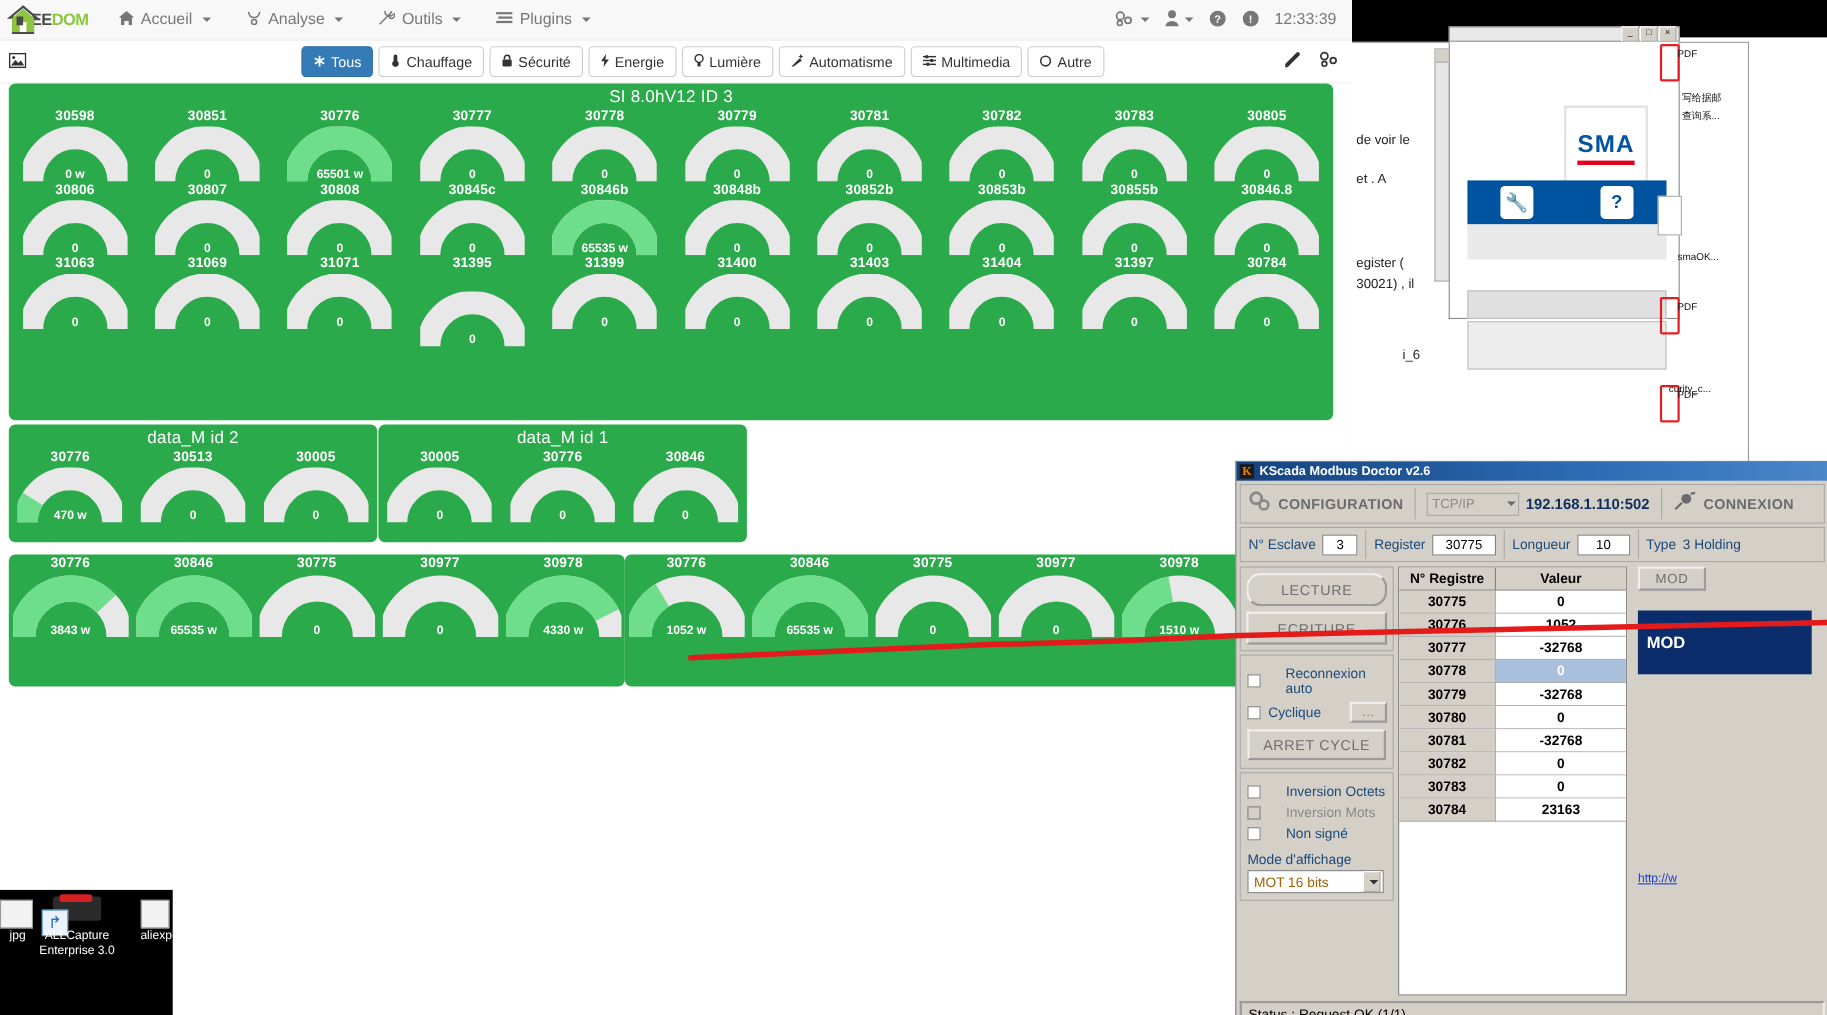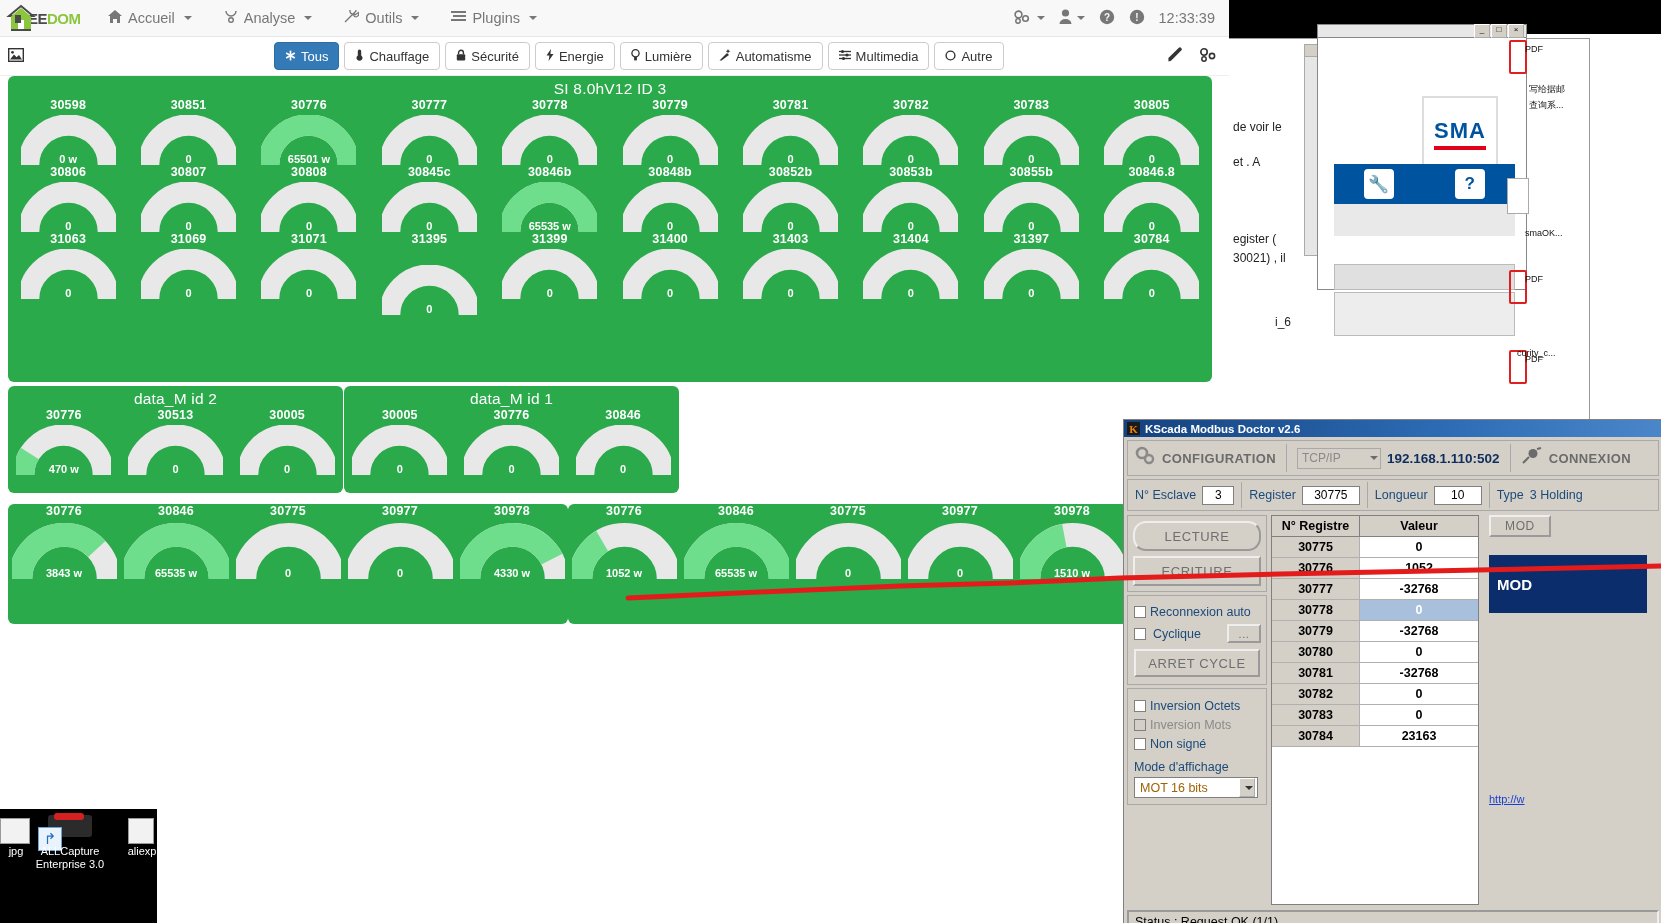--- a/index.html
+++ b/index.html
@@ -70,21 +70,21 @@
   .md-cfg{height:36px;display:flex;align-items:center;gap:6px;padding:0 6px;box-sizing:border-box;}
   .md-cfg-lbl{color:#6b6b6b;font-size:13px;font-weight:bold;letter-spacing:.4px;}
   .md-sel{background:#d4d0c8;border:1px solid #a9a9a9;height:21px;width:84px;display:flex;align-items:center;
       justify-content:space-between;padding:0 2px 0 4px;color:#8a8a8a;font-size:12px;box-sizing:border-box;}
   .md-ip{color:#0f2d5c;font-weight:bold;font-size:13.5px;}
   .md-field-lbl{color:#1b4a7a;font-size:12.5px;}
   .md-input{background:#fff;border:1px solid #808080;height:19px;text-align:center;font-size:12px;color:#000;
       display:flex;align-items:center;justify-content:center;box-sizing:border-box;}
   .md-btn{background:#d4d0c8;border:2px outset #eee;color:#6f6f6f;font-size:13px;display:flex;
       align-items:center;justify-content:center;letter-spacing:.6px;box-sizing:border-box;}
-  .md-chk{display:flex;align-items:center;gap:4px;color:#1b4a7a;font-size:12.5px;margin:5px 0 0 6px;}
+  .md-chk{display:flex;align-items:center;gap:23px;color:#1b4a7a;font-size:12.5px;margin:5px 0 0 6px;}
   .chkbox{width:12px;height:12px;background:#fff;border:1px solid #808080;box-sizing:border-box;}
   .chkbox.dis{background:#d4d0c8;}
   .md-tbl{border:1px solid #808080;background:#fff;box-sizing:border-box;}
   .tblhdr{display:flex;background:#d4d0c8;}
   .th{font-size:12.5px;font-weight:bold;color:#000;text-align:center;padding:3px 0;border-right:1px solid #808080;
       border-bottom:1px solid #808080;box-sizing:border-box;}
   .tr{display:flex;}
   .td{font-size:12.5px;font-weight:bold;text-align:center;padding:3px 0;border-right:1px solid #b0b0b0;
       border-bottom:1px solid #b0b0b0;box-sizing:border-box;}
   .td.reg{background:#d4d0c8;}

